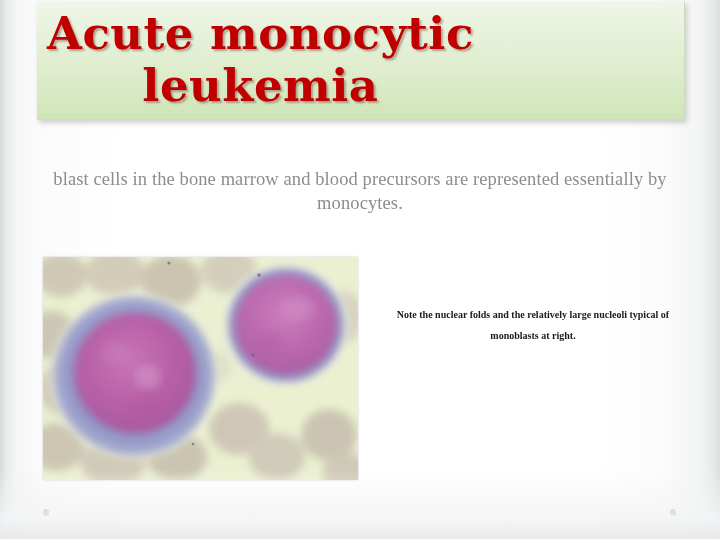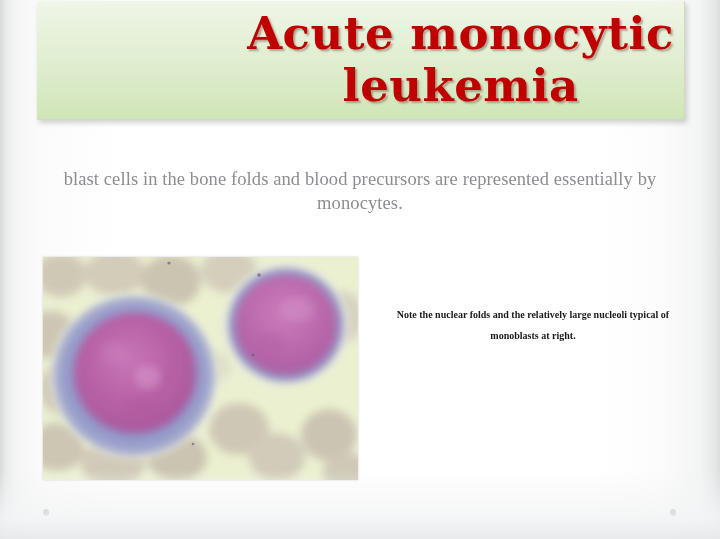--- a/index.html
+++ b/index.html
@@ -43,24 +43,23 @@
     left: 37px;
     top: 1px;
     width: 648px;
     height: 119px;
     background: linear-gradient(to bottom, #f0f6e8 0%, #eaf3df 18%, #ddeccb 62%, #cfe5b8 100%);
     box-shadow: 2px 3px 5px rgba(120,125,120,0.35);
     border-right: 1px solid #cddcbb;
     border-bottom: 1px solid #cddcbb;
     display: flex;
     flex-direction: column;
-    align-items: flex-end;
+    align-items: flex-start;
     justify-content: center;
     box-sizing: border-box;
-    padding-left: 8px;
   }
   .title-text {
     font-family: "DejaVu Serif", "Liberation Serif", serif;
     font-weight: bold;
     font-size: 45px;
     line-height: 52px;
     letter-spacing: 0.5px;
     color: #c00000;
     text-align: center;
     text-shadow: 2px 2px 2px rgba(110,70,60,0.45);
@@ -124,21 +123,21 @@
 </head>
 <body>
 
 <div class="slide">
 
   <div class="title-box">
     <h1 class="title-text">Acute monocytic
 leukemia</h1>
   </div>
 
-  <p class="subtitle">blast cells in the bone folds and blood precursors are represented essentially by monocytes.</p>
+  <p class="subtitle">blast cells in the bone marrow and blood precursors are represented essentially by monocytes.</p>
 
   <div class="micrograph">
     <svg class="micro-svg" viewBox="0 0 315 223" xmlns="http://www.w3.org/2000/svg">
       <defs>
         <filter id="soft">
             <feGaussianBlur stdDeviation="4"></feGaussianBlur>
           </filter>
         <filter id="softer">
             <feGaussianBlur stdDeviation="7"></feGaussianBlur>
           </filter>

